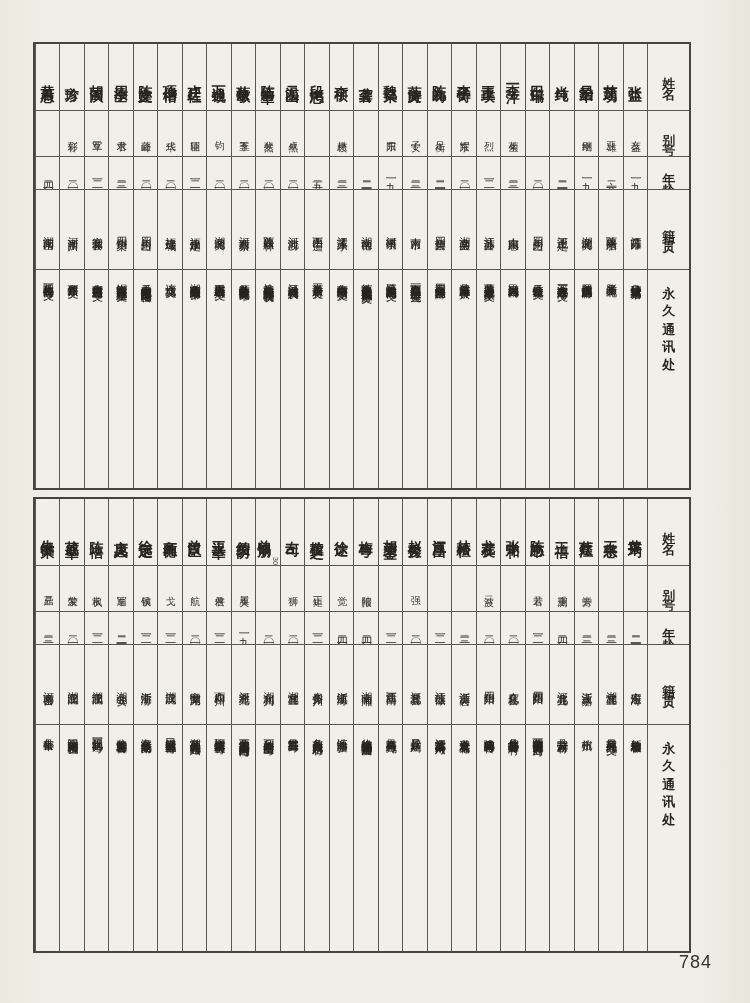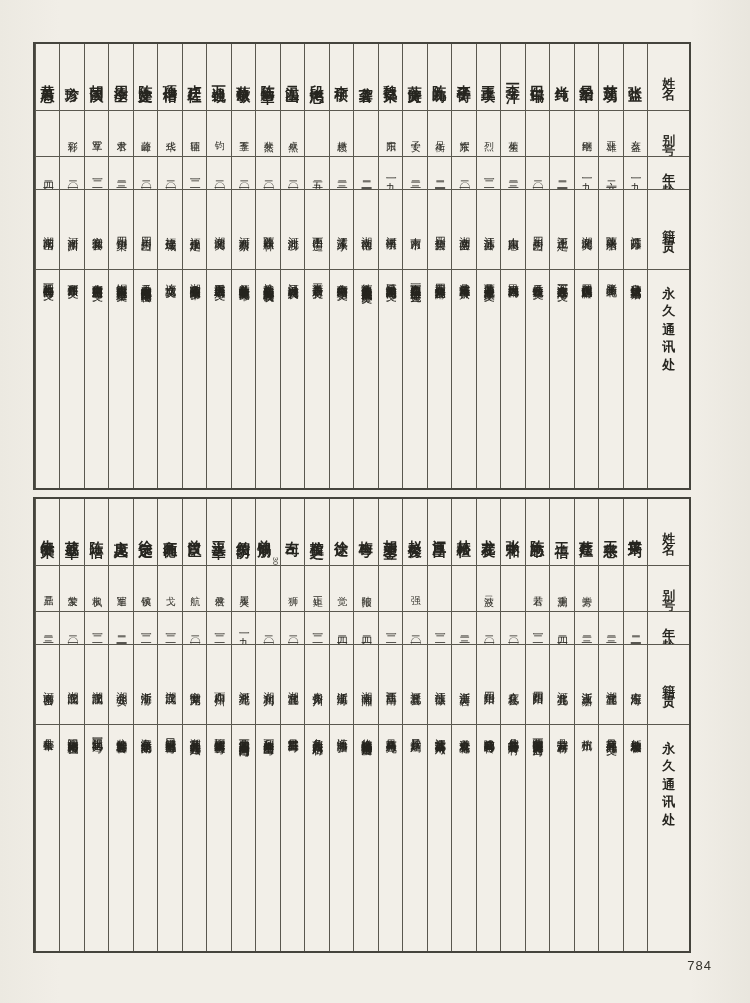--- a/index.html
+++ b/index.html
@@ -63,21 +63,21 @@
   .note-text{
     writing-mode:vertical-rl;
     font-size:7px;
     color:#45443d;
     align-self:flex-end;
   }
   .page-number{
     position:absolute;
     right:38px;
     bottom:30px;
-    font-size:13px;
+    font-size:18px;
     color:#34332c;
     letter-spacing:1px;
   }
 </style>
 </head>
 <body>
 
 <div class="scan-page">
 
   <div class="v-table t-top">

